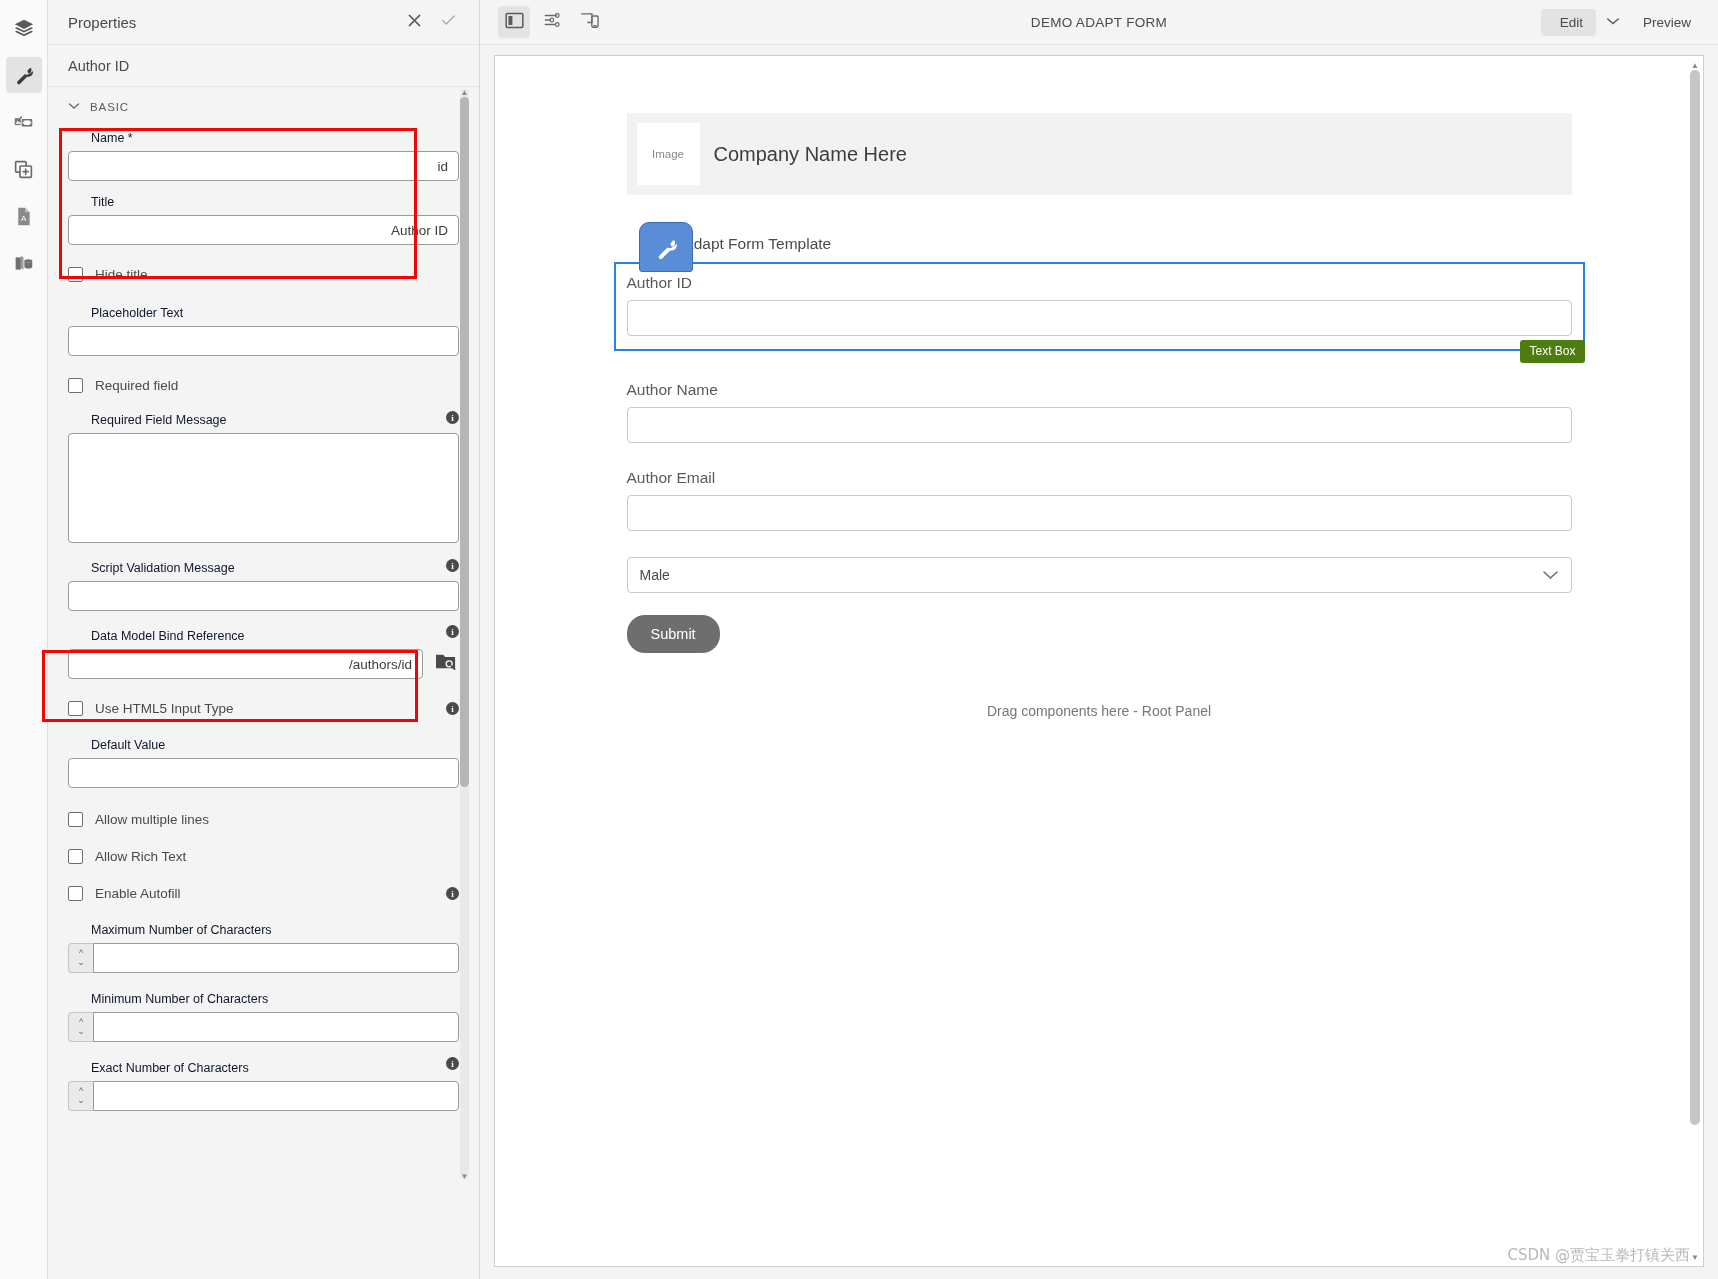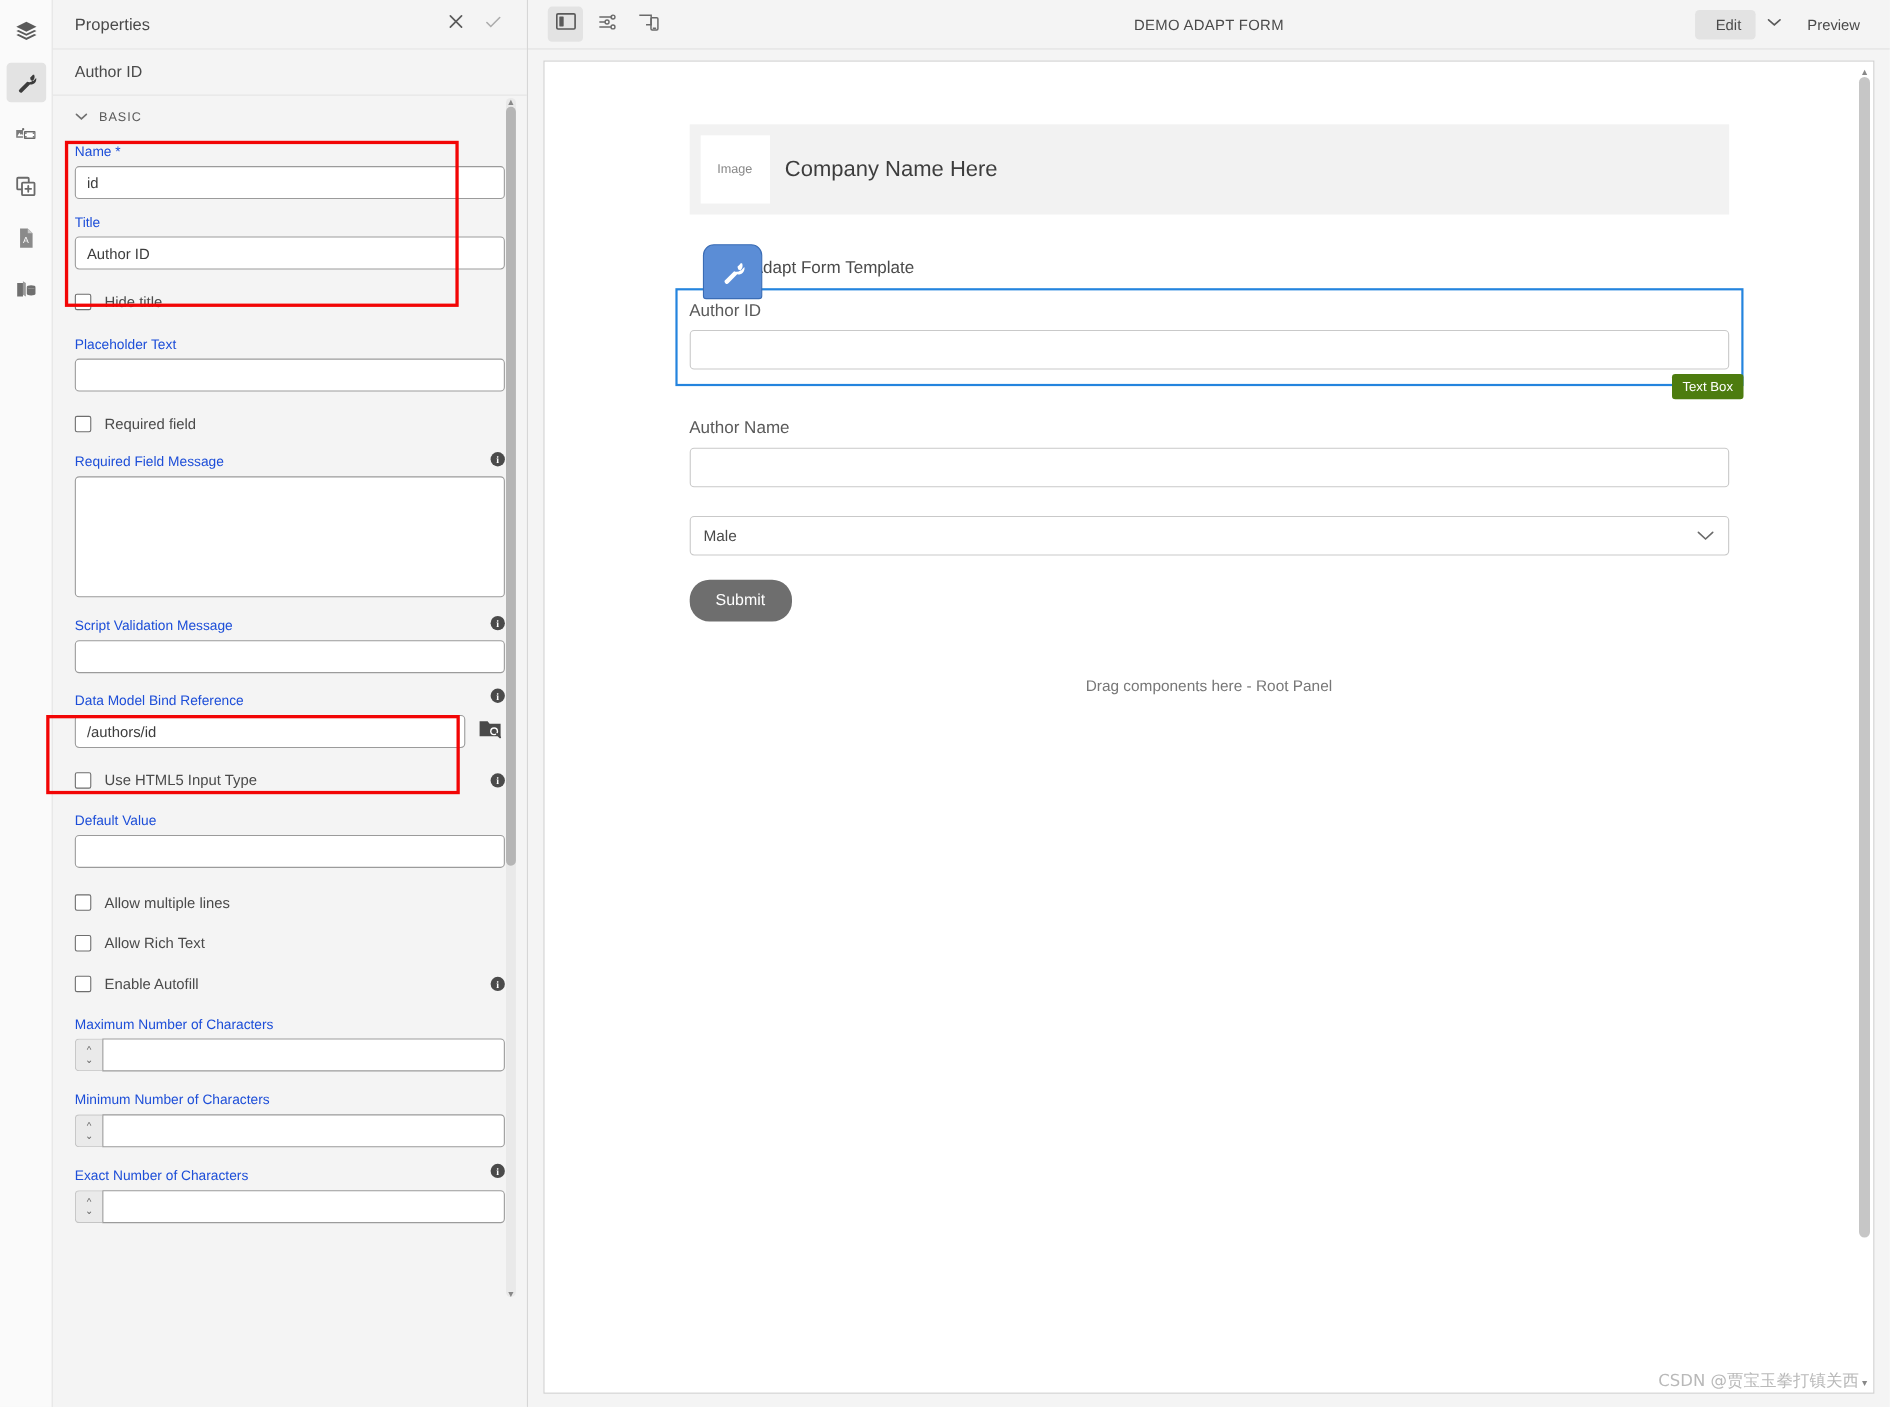--- a/index.html
+++ b/index.html
@@ -78,33 +78,34 @@
     padding: 14px 20px 12px 20px;
     gap: 10px;
     cursor: pointer;
   }
   .section-head .caret { font-size: 10px; color: #707070; line-height: 1; }
   .section-head .label {
     font-size: 11.5px; letter-spacing: .9px; color: #5b5b5b; font-weight: 400;
   }
   .field { padding: 0 20px; position: relative; }
   .flabel {
-    font-size: 12.5px; color: #1d4ed8;
-    margin-bottom: 6px; display: block;
+    font-size: 12.5px; color: #0f172a;
+    margin-bottom: 6px; display: block; margin-left: 23px;
   }
   .tinput {
     width: 100%; height: 30px;
     border: 1px solid #9b9b9b;
     border-radius: 4px;
     background: #fff;
     font-size: 13.5px;
     color: #3c3c3c;
     padding: 0 10px;
     font-family: "Liberation Sans", sans-serif;
     outline: none;
+    text-align: right;
   }
   .tarea {
     width: 100%; height: 110px;
     border: 1px solid #9b9b9b;
     border-radius: 4px;
     background: #fff;
     font-size: 13.5px;
     padding: 6px 10px;
     resize: none;
     font-family: "Liberation Sans", sans-serif;
@@ -699,20 +700,24 @@
               <div class="badge-textbox">Text Box</div>
             </div>
 
             
             <div class="field-row" style="margin-top:30px;">
               <label class="flbl">Author Name</label>
               <input class="finput" value="" style="">
             </div>
 
             
+            <div class="field-row">
+              <label class="flbl">Author Email</label>
+              <input class="finput" value="" style="">
+            </div>
 
             
             <div class="field-row" style="margin-bottom:22px;">
               <div class="fselect">
                 <span>Male</span>
                 <span class="chev">
                   <svg width="17" height="10" viewBox="0 0 17 10" stroke="#6a6a6a" stroke-width="1.5" fill="none" stroke-linecap="round">
                     <path d="M2 2l6.5 6L15 2"></path>
                   </svg>
                 </span>

